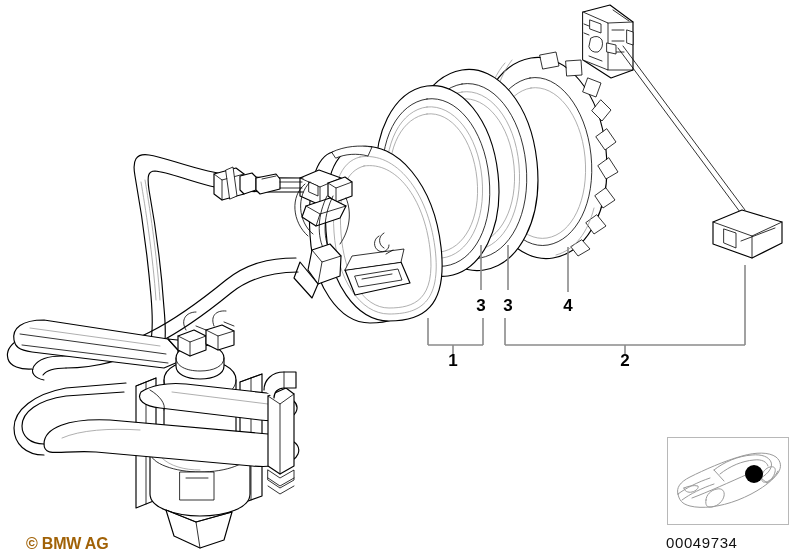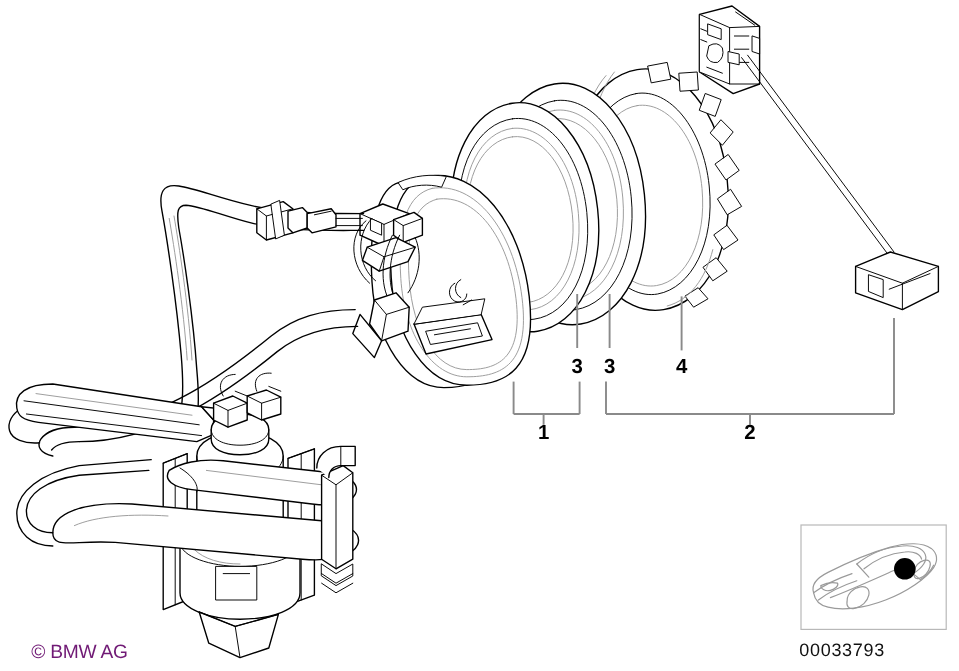--- a/index.html
+++ b/index.html
@@ -35,23 +35,23 @@
     text-align: center;
     width: 24px;
     margin-left: -12px;
   }
   #copyright {
     position: absolute;
     left: 26px;
     top: 535px;
     font-family: "Liberation Sans", sans-serif;
     font-size: 16px;
-    font-weight: normal;
+    font-weight: bold;
     letter-spacing: -0.2px;
-    color: #701a75;
+    color: #a16207;
     white-space: nowrap;
   }
   #partnumber {
     position: absolute;
     left: 666px;
     top: 534px;
     font-family: "Liberation Sans", sans-serif;
     font-size: 15px;
     letter-spacing: 0.6px;
     color: #111111;
@@ -389,21 +389,21 @@
   </svg>
 
   <div class="callout-num" style="left:481px; top:297px;">3</div>
   <div class="callout-num" style="left:508px; top:297px;">3</div>
   <div class="callout-num" style="left:568px; top:297px;">4</div>
   <div class="callout-num" style="left:453px; top:352px;">1</div>
   <div class="callout-num" style="left:625px; top:352px;">2</div>
 
   <div id="copyright">© BMW AG</div>
 
-  <div id="partnumber">00033793</div>
+  <div id="partnumber">00049734</div>
 
   <div id="thumb-frame">
     <svg id="thumb-svg" viewBox="0 0 120 86" xmlns="http://www.w3.org/2000/svg">
       <g fill="none" stroke="#9a9a9a" stroke-width="1" stroke-linejoin="round" stroke-linecap="round">
 
         <path d="M10 56 C8 50 12 44 22 39 C36 32 56 23 74 18 C88 14 101 14 108 19 C113 23 114 29 110 35 C104 44 88 55 70 62 C52 69 34 71 22 68 C14 66 11 62 10 56 Z"></path>
 
         <path d="M46 32 C56 24 70 18 84 17 C94 16 101 19 103 24 C105 29 101 35 93 40"></path>
         <path d="M52 36 C62 28 74 23 86 22 C94 21 99 24 100 28"></path>
 

